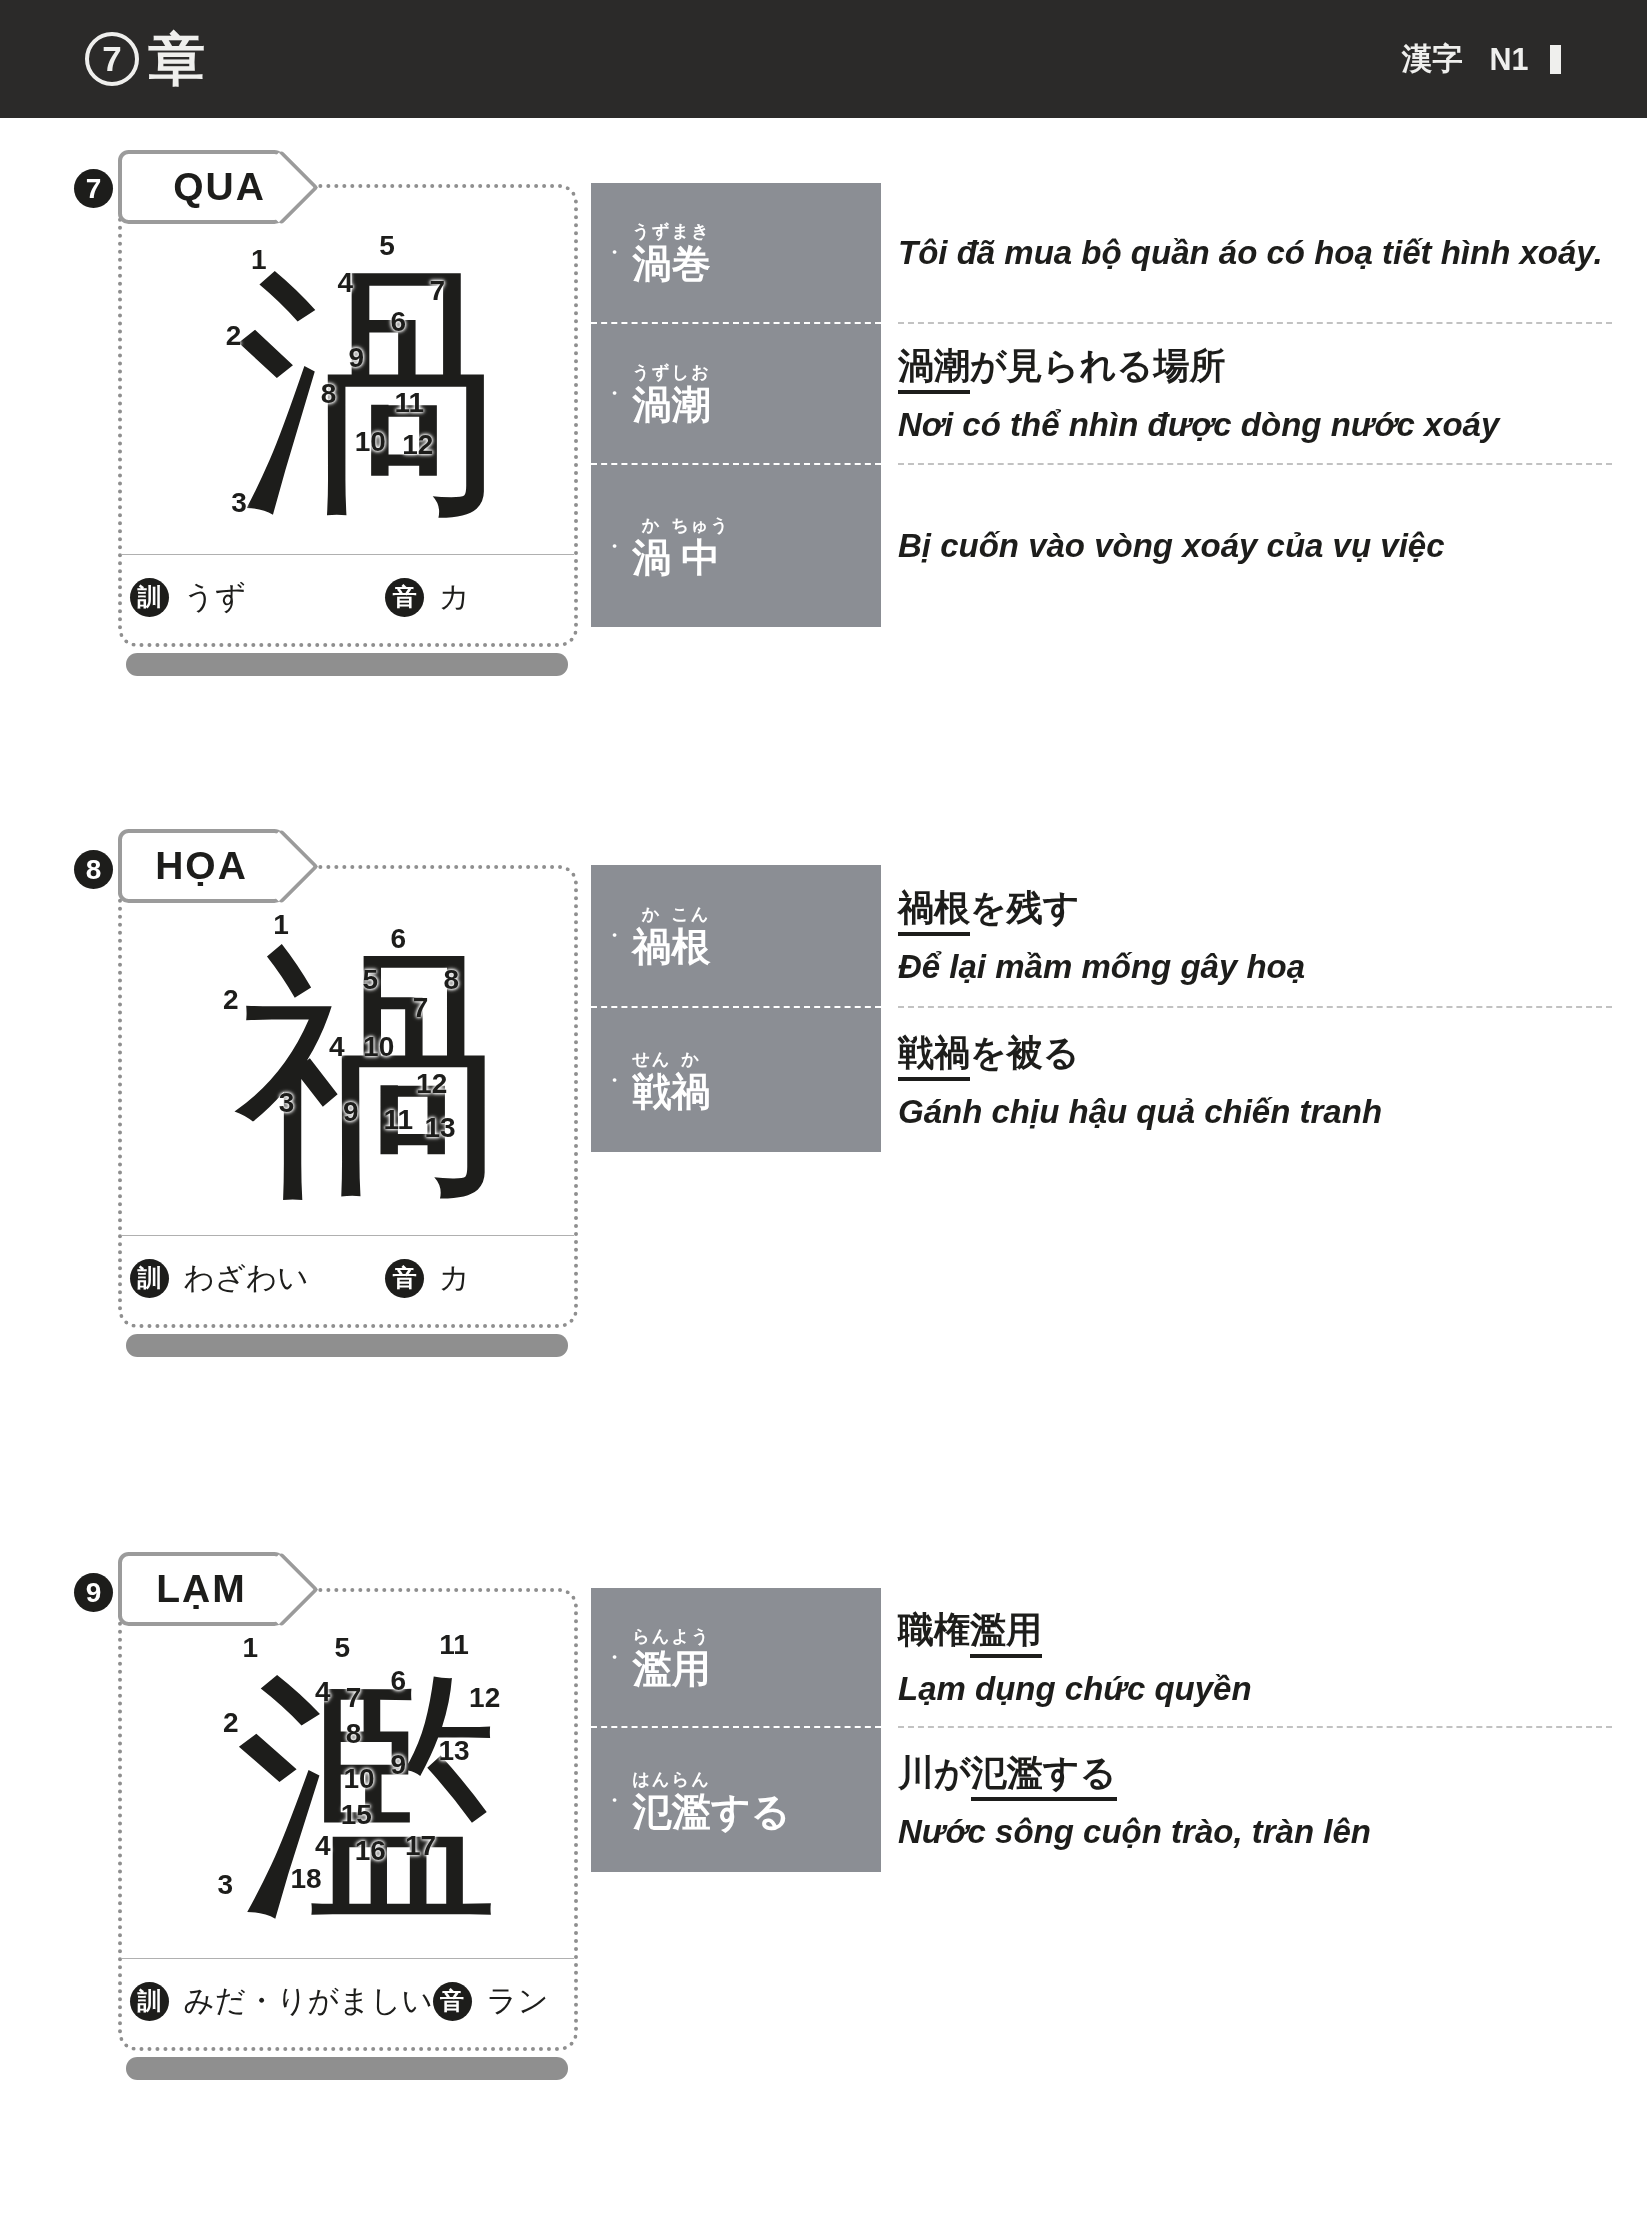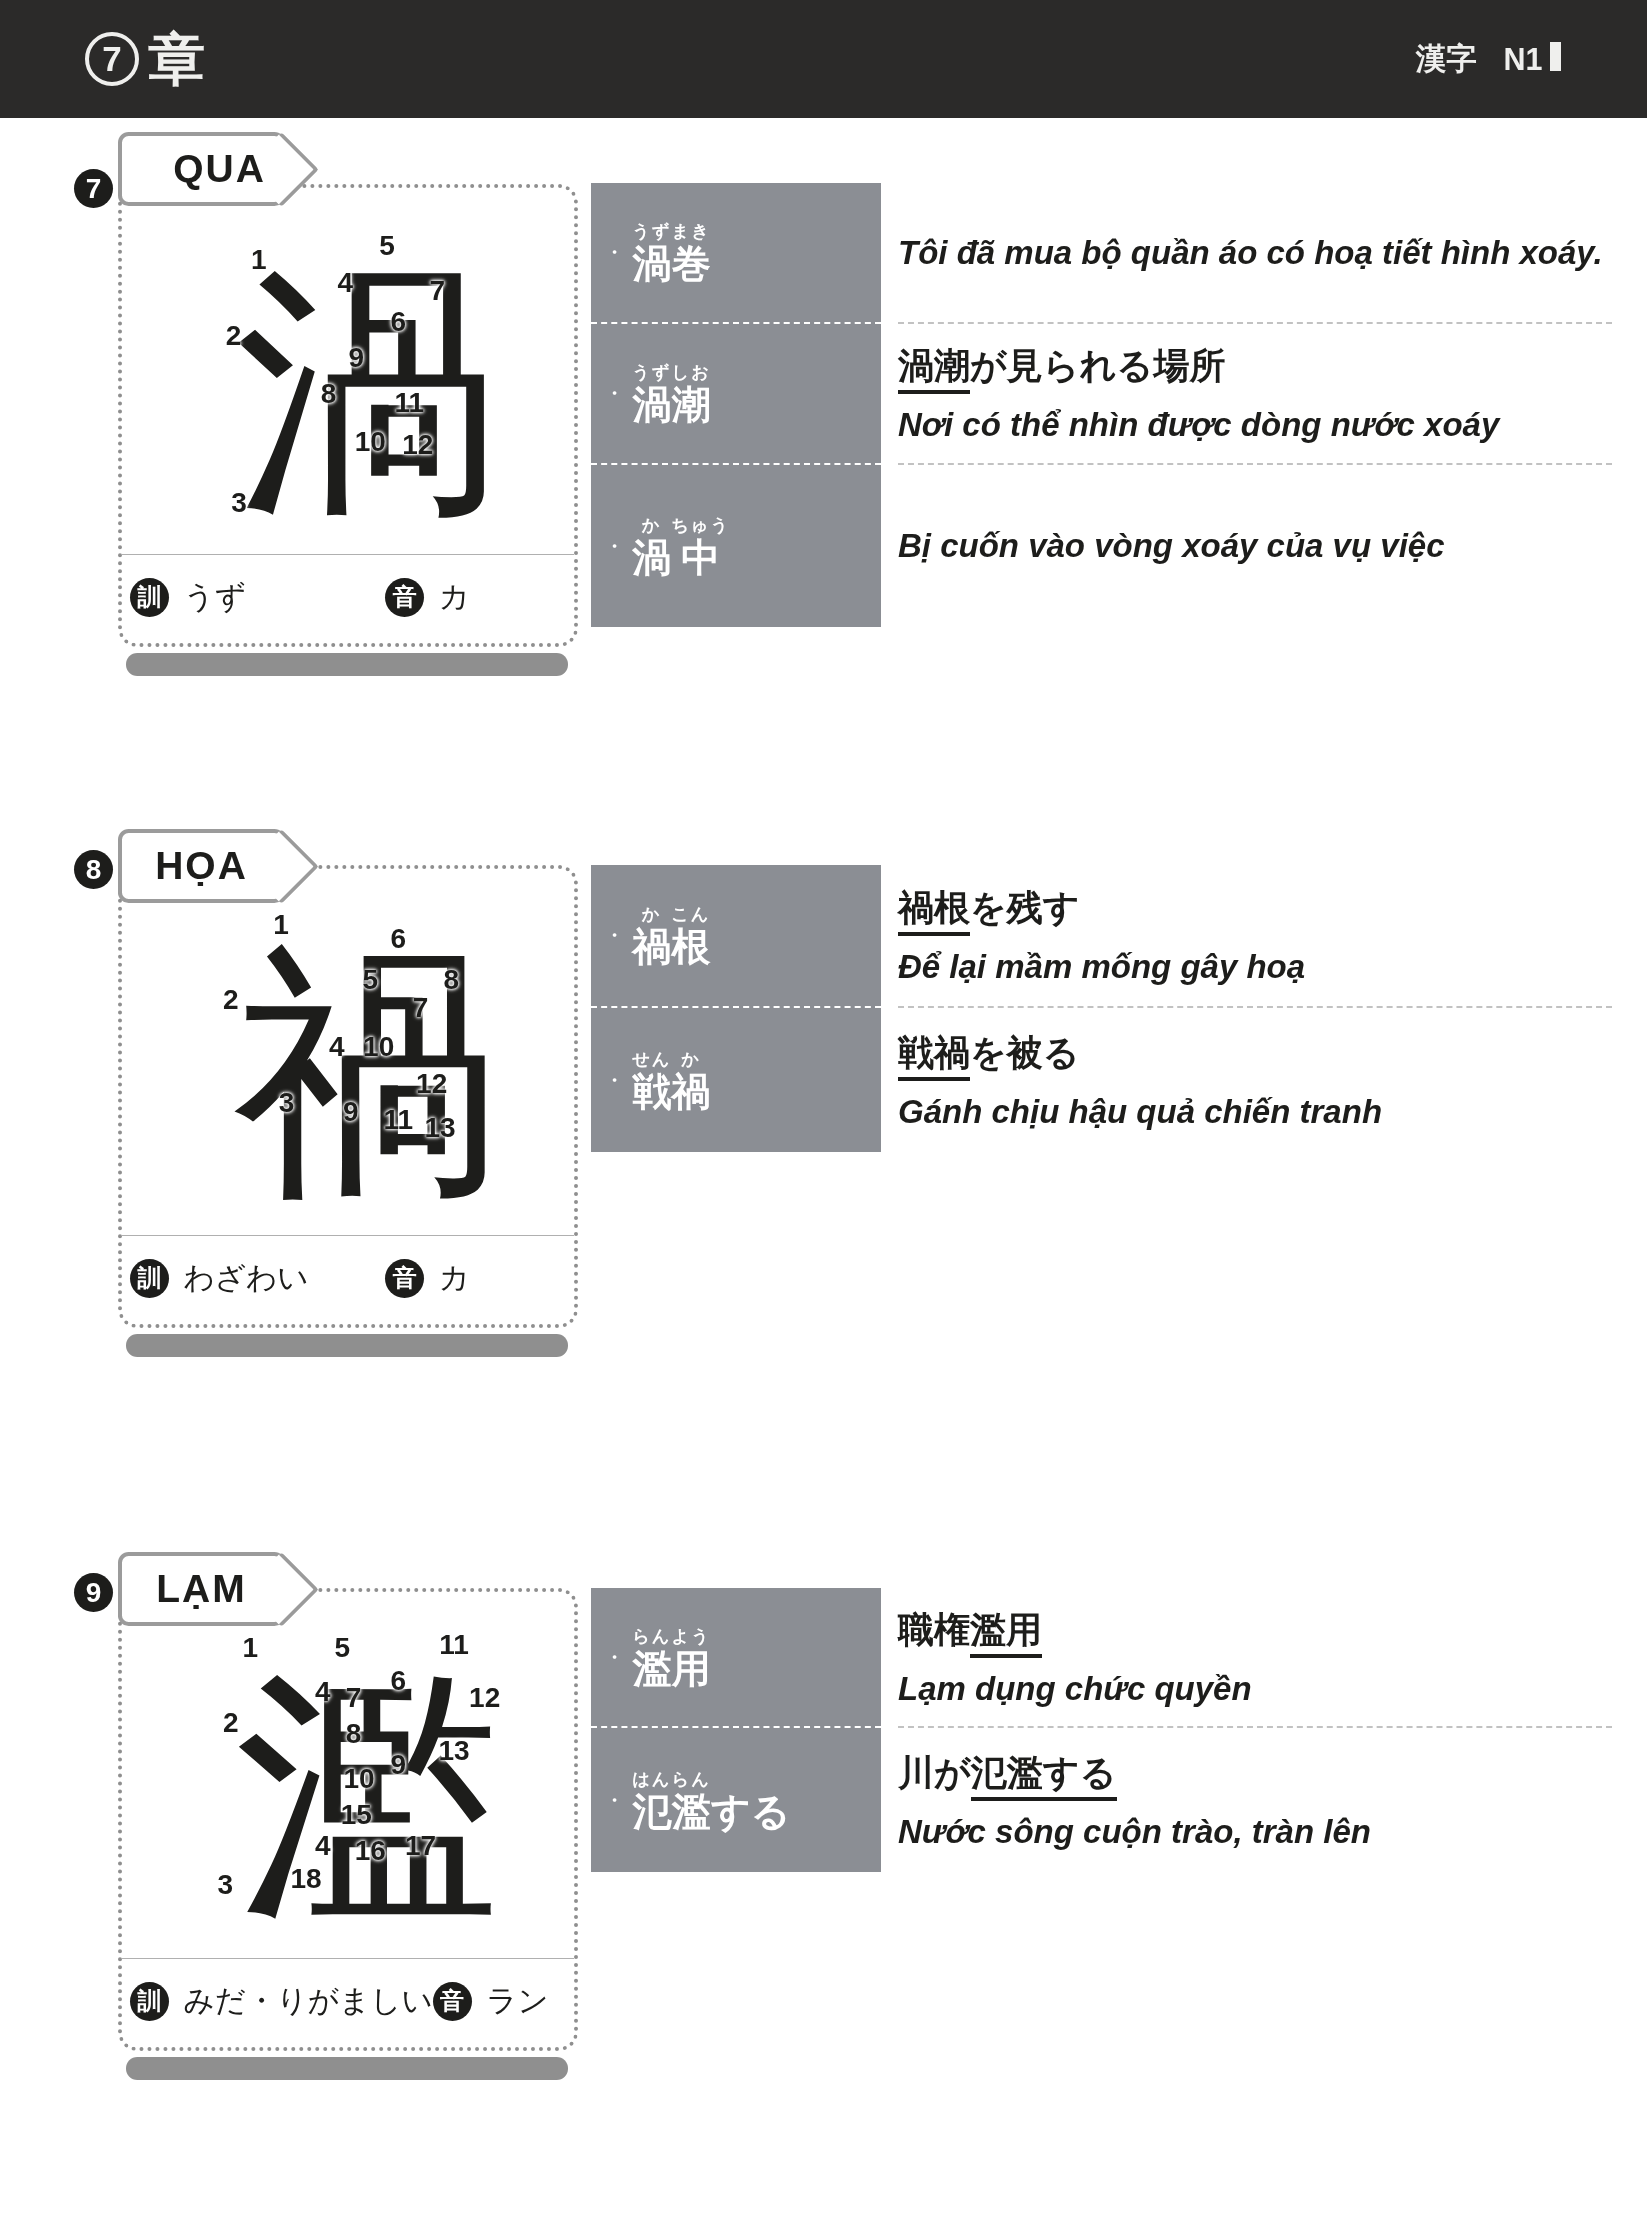--- a/index.html
+++ b/index.html
@@ -7,21 +7,21 @@
         color:#1d1d1b;font-family:"Liberation Sans","DejaVu Sans",sans-serif;}
 
   
   .header{position:absolute;left:0;top:0;width:1647px;height:118px;background:#2b2a29;}
   .chapter{position:absolute;left:85px;top:0;height:118px;display:flex;align-items:center;gap:9.3px;}
   .chapter-circle{width:46px;height:46px;border:4.6px solid #efefed;border-radius:50%;
         color:#efefed;font-size:35px;font-weight:bold;display:flex;align-items:center;justify-content:center;}
   .chapter-kanji{color:#efefed;font-size:57px;font-weight:bold;line-height:1;}
   .header-right{position:absolute;right:86px;top:0;height:118px;display:flex;align-items:center;
         color:#efefed;font-size:30.5px;font-weight:bold;gap:26.6px;}
-  .level-wrap{display:flex;gap:8px;}
+  .level-wrap{display:flex;align-items:center;gap:22px;}
   .level-marker{display:inline-block;width:10.6px;height:29px;background:#efefed;}
 
   
   .badge{position:absolute;left:74px;width:39px;height:39px;background:#1d1d1b;border-radius:50%;
         color:#fff;font-size:28px;font-weight:bold;display:flex;align-items:center;justify-content:center;z-index:4;}
   .label{position:absolute;left:118px;width:167px;height:74px;background:#fff;border:4px solid #9b9b9b;
         border-radius:10.6px;z-index:3;display:flex;align-items:center;justify-content:center;
         font-size:39px;font-weight:bold;letter-spacing:2px;box-sizing:border-box;}
   .label::after{content:"";position:absolute;right:-26.6px;top:6.6px;width:49px;height:49px;background:#fff;
         border-top:4px solid #9b9b9b;border-right:4px solid #9b9b9b;transform:rotate(45deg);border-radius:4px;}
@@ -76,21 +76,21 @@
       <span>漢字</span>
       <span class="level-wrap">
         <span>N1</span>
         <span class="level-marker"></span>
       </span>
     </div>
   </div>
 
   <div>
     <div class="badge" style="top:169px;">7</div>
-    <div class="label" style="top:132px;padding-left:36px;">
+    <div class="label" style="top:150px;padding-left:36px;">
       <span class="label-text">QUA</span>
     </div>
     <div class="card-shadow" style="top:653px;"></div>
     <div class="card" style="top:184px;">
       <div class="sketch">
         <div class="glyph">渦</div>
       <span class="stroke-num" style="left: 11%; top: 3%;">1</span>
           <span class="stroke-num" style="left: 2%; top: 30%;">2</span>
           <span class="stroke-num" style="left: 4%; top: 90%;">3</span>
           <span class="stroke-num" style="left: 42%; top: 11%;">4</span>

